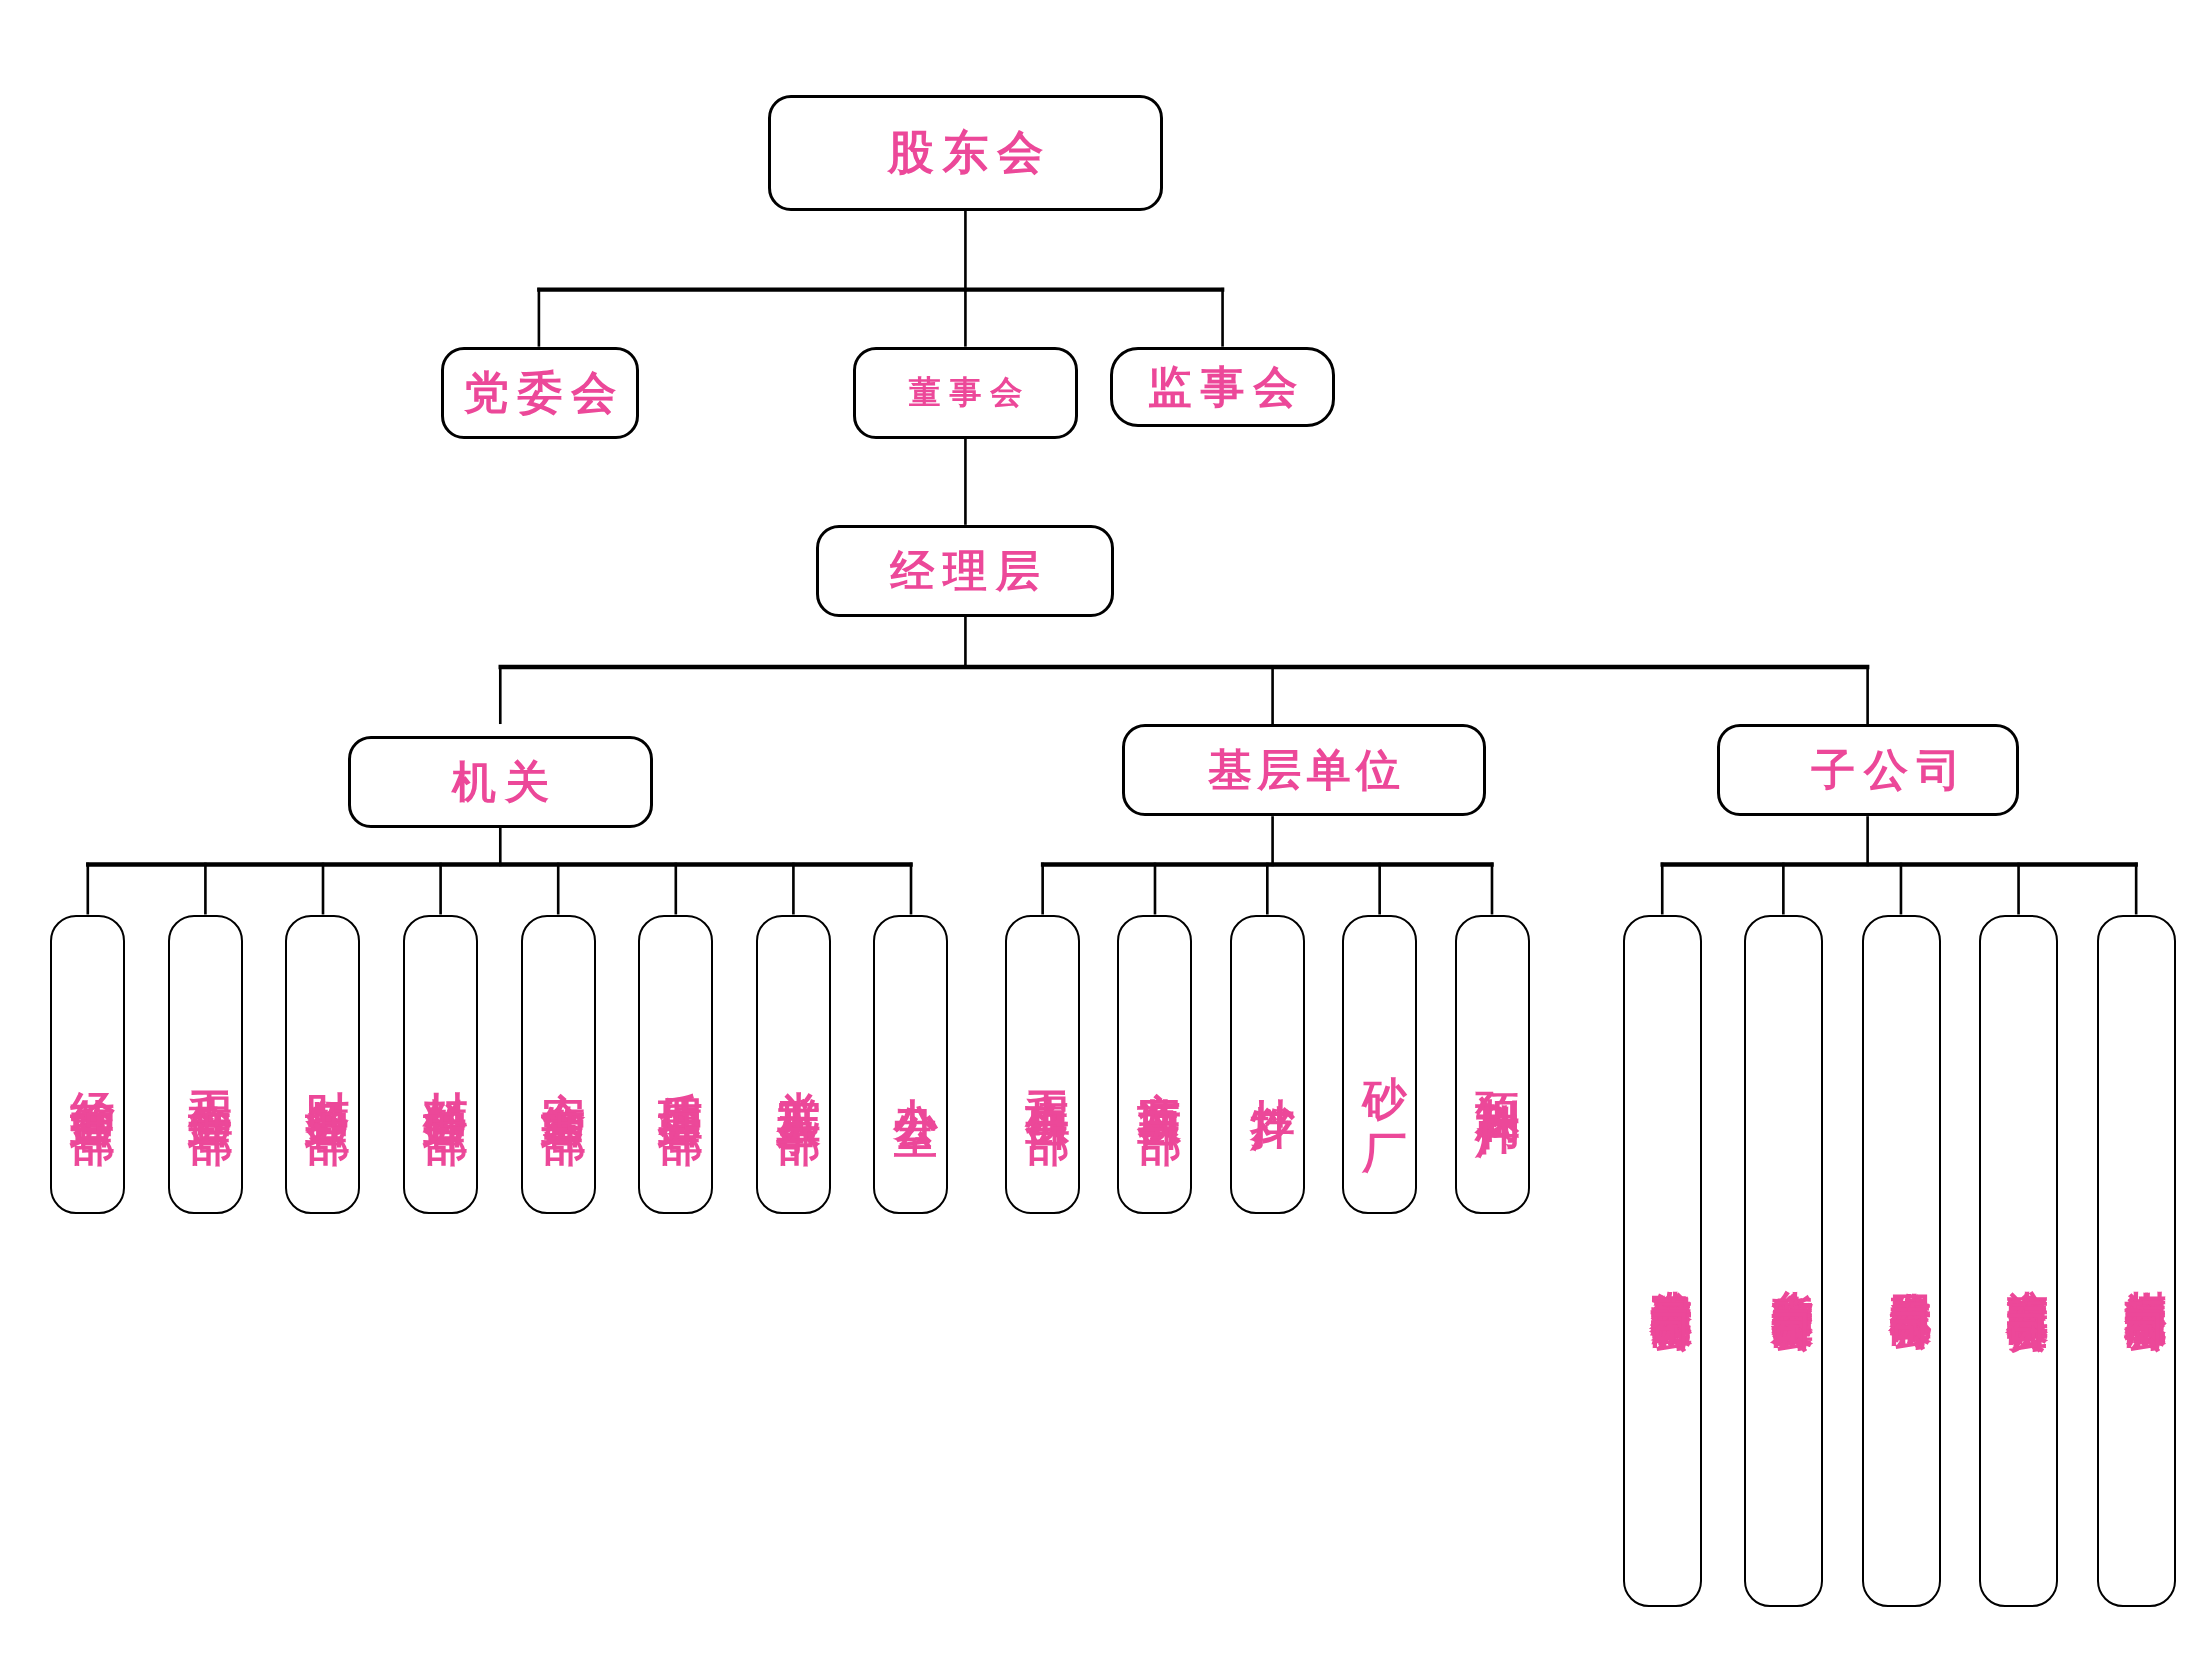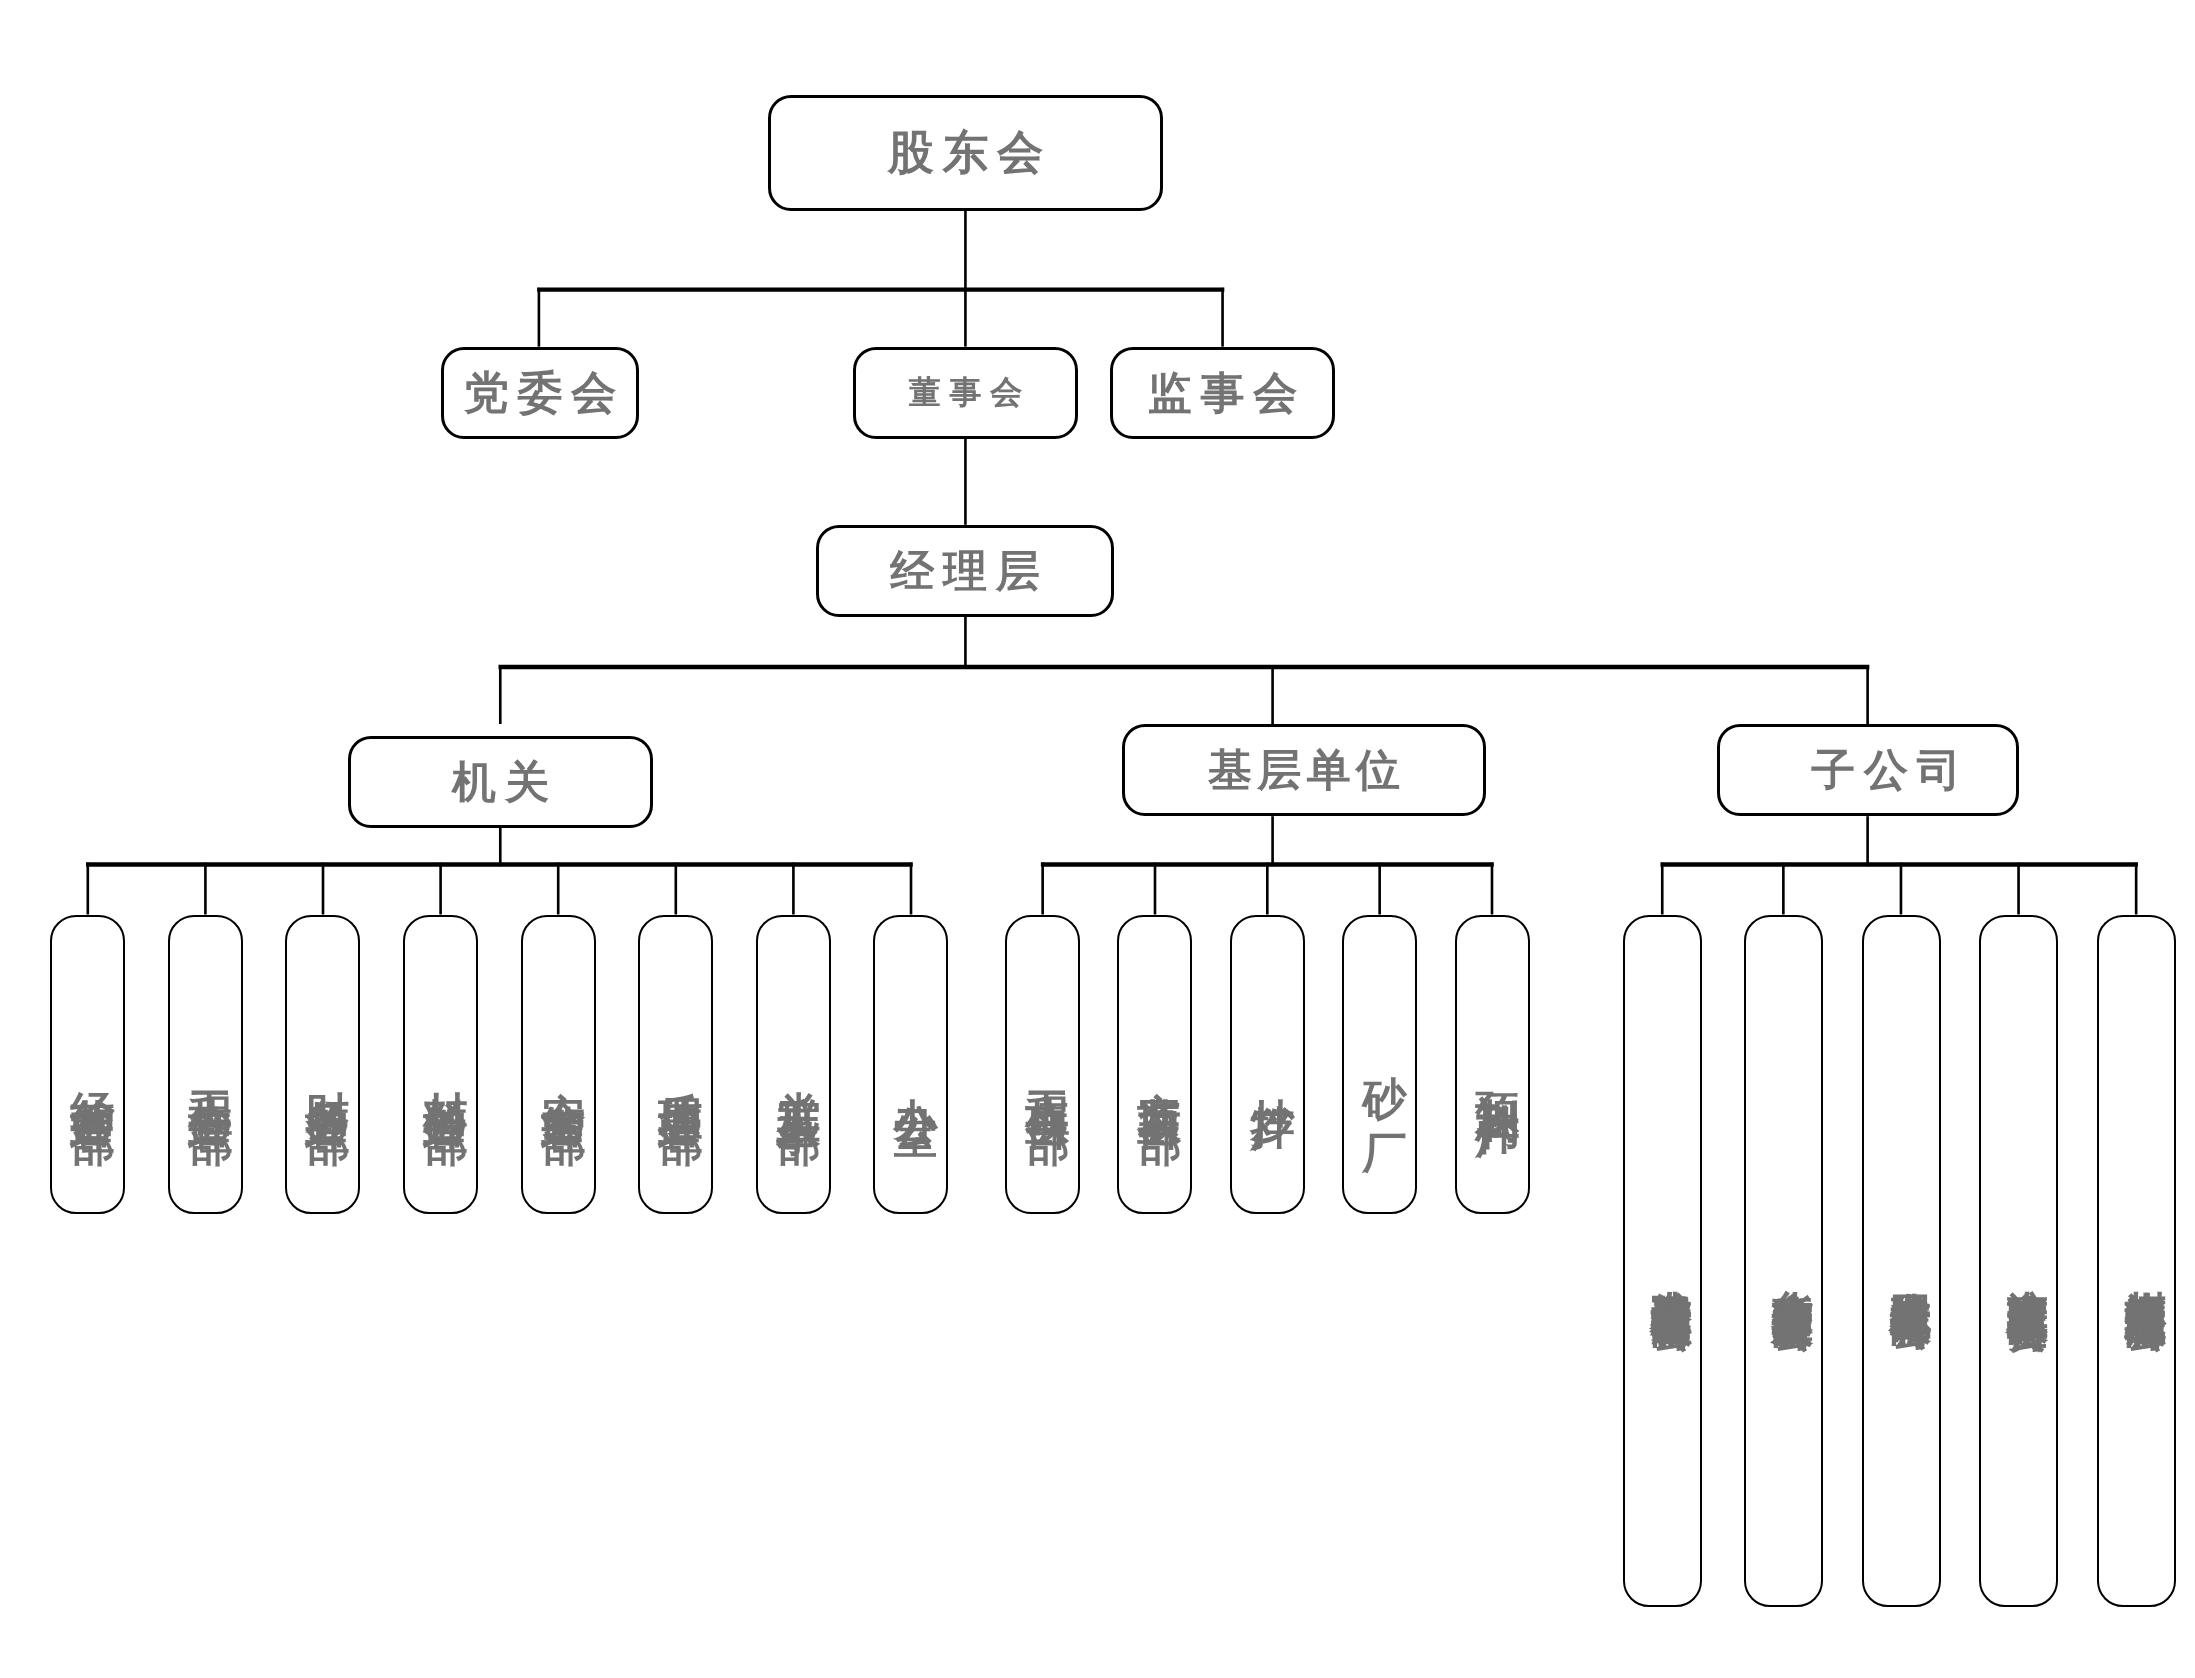--- a/index.html
+++ b/index.html
@@ -6,21 +6,21 @@
     margin: 0;
     padding: 0;
     background: #ffffff;
   }
   .canvas {
     position: relative;
     width: 2195px;
     height: 1678px;
     background: #ffffff;
     font-family: "Liberation Sans", "DejaVu Sans", sans-serif;
-    color: #737373;
+    color: #ec4899;
   }
   .lines {
     position: absolute;
     left: 0; top: 0;
     width: 2195px;
     height: 1678px;
   }
   .node {
     position: absolute;
     box-sizing: border-box;
@@ -105,21 +105,21 @@
     <line x1="2032" y1="983" x2="2032" y2="1042" stroke="#000" stroke-width="3"></line>
     <line x1="2166" y1="983" x2="2166" y2="1042" stroke="#000" stroke-width="3"></line>
     <line x1="2300" y1="983" x2="2300" y2="1042" stroke="#000" stroke-width="3"></line>
     <line x1="2434" y1="983" x2="2434" y2="1042" stroke="#000" stroke-width="3"></line>
   </svg>
 
   <div class="node" style="left:768px; top:95px; width:395px; height:116px;">股东会</div>
 
   <div class="node" style="left:441px; top:347px; width:198px; height:92px; font-size:45px;">党委会</div>
   <div class="node" style="left:853px; top:347px; width:225px; height:92px; font-size:32px;">董事会</div>
-  <div class="node" style="left:1110px; top:347px; width:225px; height:92px; font-size:44px;">监事会</div>
+  <div class="node" style="left:1110px; top:347px; width:225px; height:80px; font-size:44px;border-radius:28px;">监事会</div>
 
   <div class="node" style="left:816px; top:525px; width:298px; height:92px; font-size:44px;">经理层</div>
 
   <div class="node" style="left:348px; top:724px; width:305px; height:92px; font-size:44px;margin-top:12px;">机关</div>
   <div class="node" style="left:1122px; top:724px; width:364px; height:92px; font-size:44px; letter-spacing:5.3px; text-indent:5.3px;">基层单位</div>
   <div class="node" style="left:1717px; top:724px; width:302px; height:92px; font-size:44px;padding-left:36px;">子公司</div>
 
   <div class="vnode dept" style="left:50px;  top:915px; width:75px; height:299px;">经营管理部</div>
   <div class="vnode dept" style="left:168px; top:915px; width:75px; height:299px;">工程管理部</div>
   <div class="vnode dept" style="left:285px; top:915px; width:75px; height:299px;">财务管理部</div>

